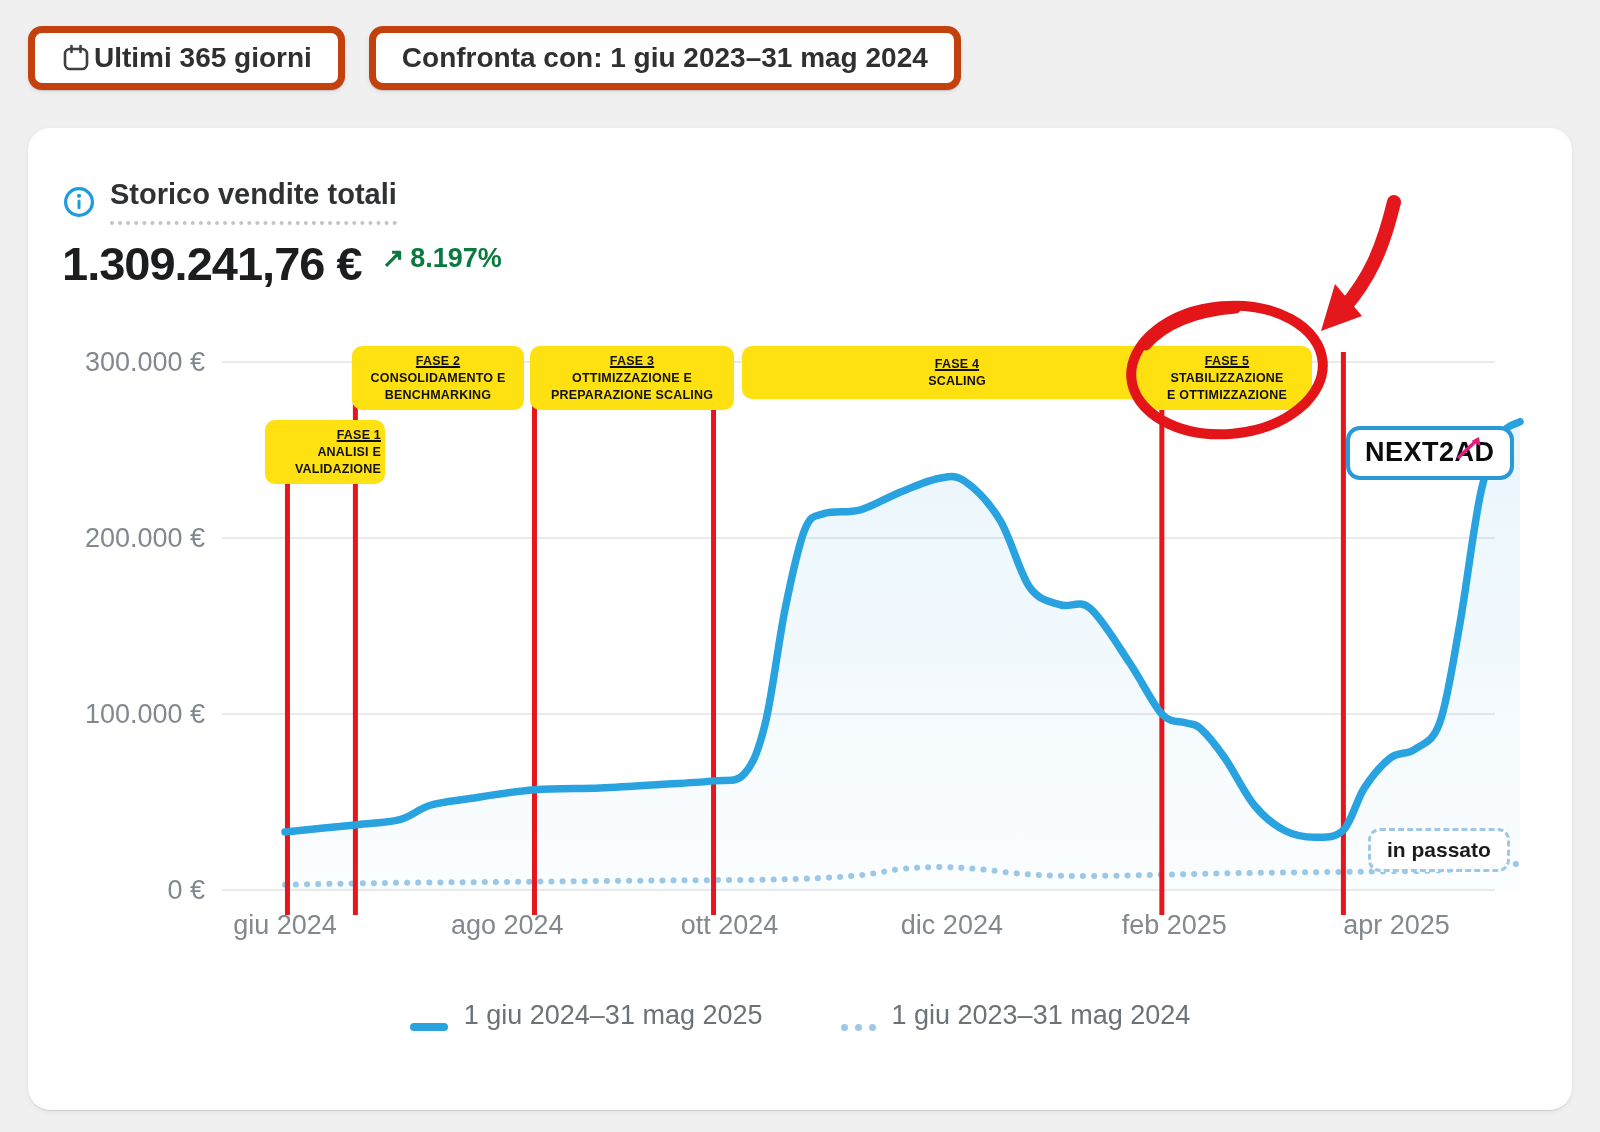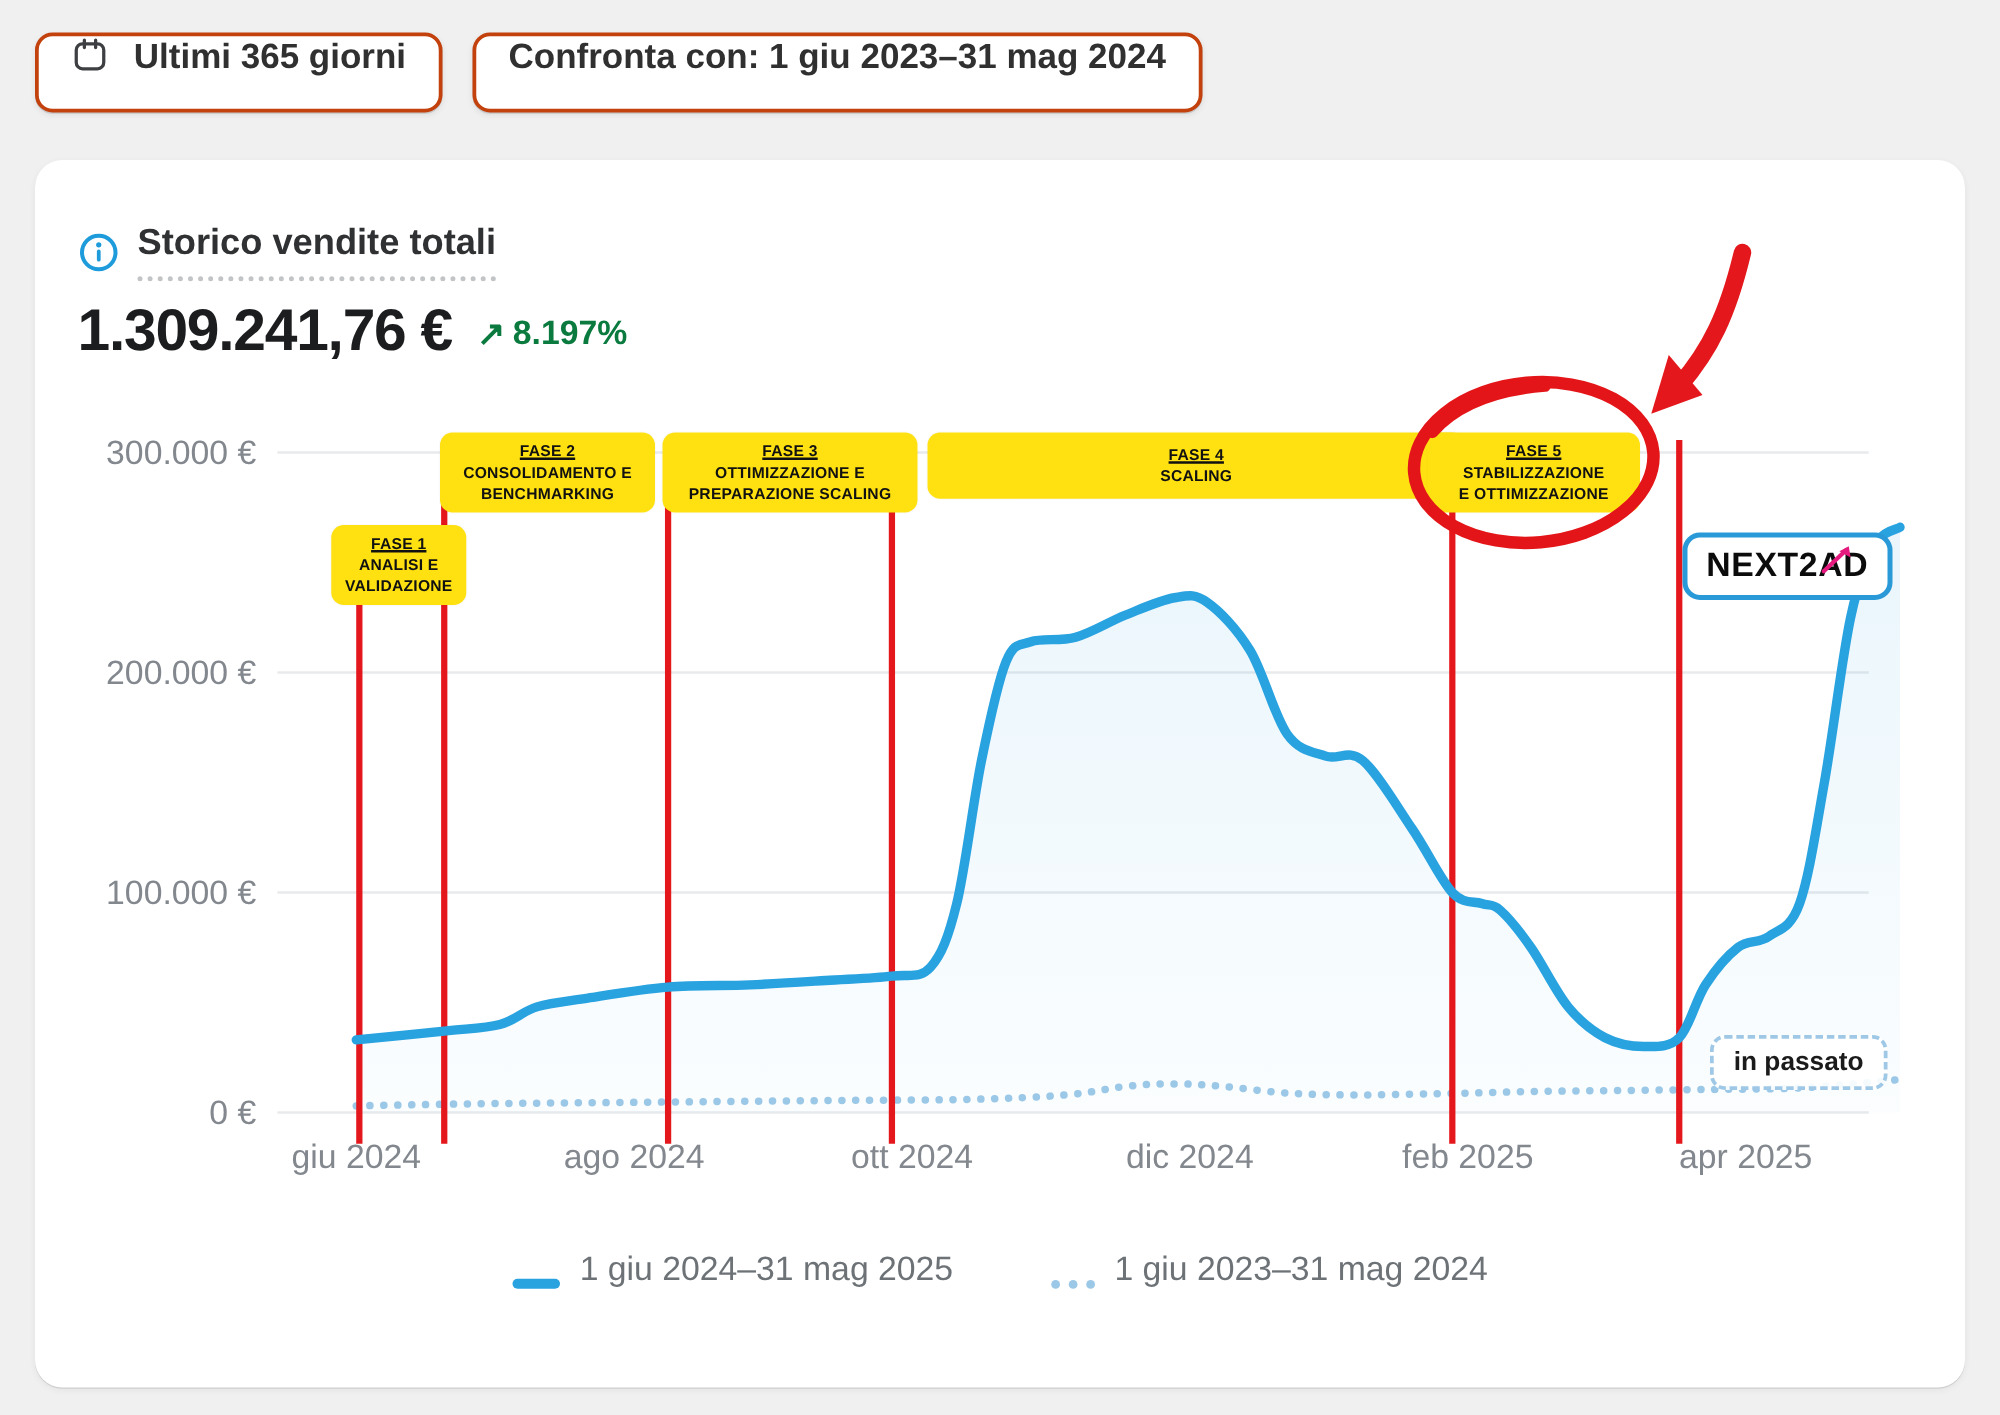--- a/index.html
+++ b/index.html
@@ -8,37 +8,37 @@
     background:#f0f0f1;
     font-family:"Liberation Sans", sans-serif;
     color:#303030;
     overflow:hidden;
     position:relative;
   }
   
   .toolbar { position:absolute; left:28px; top:26px; display:flex; gap:24px; }
   .pill {
     background:#fff; border-radius:14px; height:64px;
-    display:flex; gap:20px; padding:0 26px;
+    display:flex; align-items:center; gap:3px; padding:0 26px;
     box-shadow:0 1px 0 rgba(0,0,0,.12), 0 2px 5px rgba(0,0,0,.08);
     font-size:28px; font-weight:600; color:#303030; cursor:pointer;
-    border:3px solid #c2410c;
+    border:7px solid #c2410c;
   }
   
   .card {
     position:absolute; left:28px; top:128px; width:1544px; height:982px;
     background:#fff; border-radius:22px;
     box-shadow:0 1px 0 rgba(0,0,0,.10), 0 2px 6px rgba(0,0,0,.06);
   }
   .card-title-row { position:absolute; left:34px; top:50px; display:flex; align-items:center; gap:14px; }
   .card-title {
     font-size:29px; font-weight:650; color:#2f3133; padding-bottom:10px;
     border-bottom:4px dotted #c2c4c6;
   }
-  .metric-row { position:absolute; left:34px; top:108px; display:flex; align-items:center; gap:20px; }
+  .metric-row { position:absolute; left:34px; top:108px; display:flex; align-items:flex-start; gap:20px; }
   .metric-value { font-size:47px; font-weight:700; color:#1c1d1f; letter-spacing:-1px; }
   .metric-delta { font-size:27px; font-weight:650; color:#0b7a3e; display:flex; align-items:center; gap:6px; padding-top:6px; }
   
   #chart-svg { position:absolute; left:0; top:200px; }
   
   .phase-box {
     position:absolute; background:#ffe112; border-radius:10px;
     text-align:center; padding:7px 4px 6px; color:#111;
     box-shadow:0 0 0 1px rgba(0,0,0,.02);
   }
@@ -146,21 +146,21 @@
     <g id="g-xlabels">
         <text x="257" y="606" text-anchor="middle" font-size="27" fill="#83888f">giu 2024</text>
         <text x="479.29999999999995" y="606" text-anchor="middle" font-size="27" fill="#83888f">ago 2024</text>
         <text x="701.5999999999999" y="606" text-anchor="middle" font-size="27" fill="#83888f">ott 2024</text>
         <text x="923.9000000000001" y="606" text-anchor="middle" font-size="27" fill="#83888f">dic 2024</text>
         <text x="1146.1999999999998" y="606" text-anchor="middle" font-size="27" fill="#83888f">feb 2025</text>
         <text x="1368.5" y="606" text-anchor="middle" font-size="27" fill="#83888f">apr 2025</text>
       </g>
   </svg>
 
-  <div class="phase-box" style="left:237px; top:292px; width:108px;">
+  <div class="phase-box" style="left:237px; top:292px; width:120px;text-align:right;">
     <div class="ln u">FASE 1</div>
     <div class="ln">ANALISI E</div>
     <div class="ln">VALIDAZIONE</div>
   </div>
   <div class="phase-box" style="left:324px; top:218px; width:172px;">
     <div class="ln u">FASE 2</div>
     <div class="ln">CONSOLIDAMENTO E</div>
     <div class="ln">BENCHMARKING</div>
   </div>
   <div class="phase-box" style="left:502px; top:218px; width:204px;">

